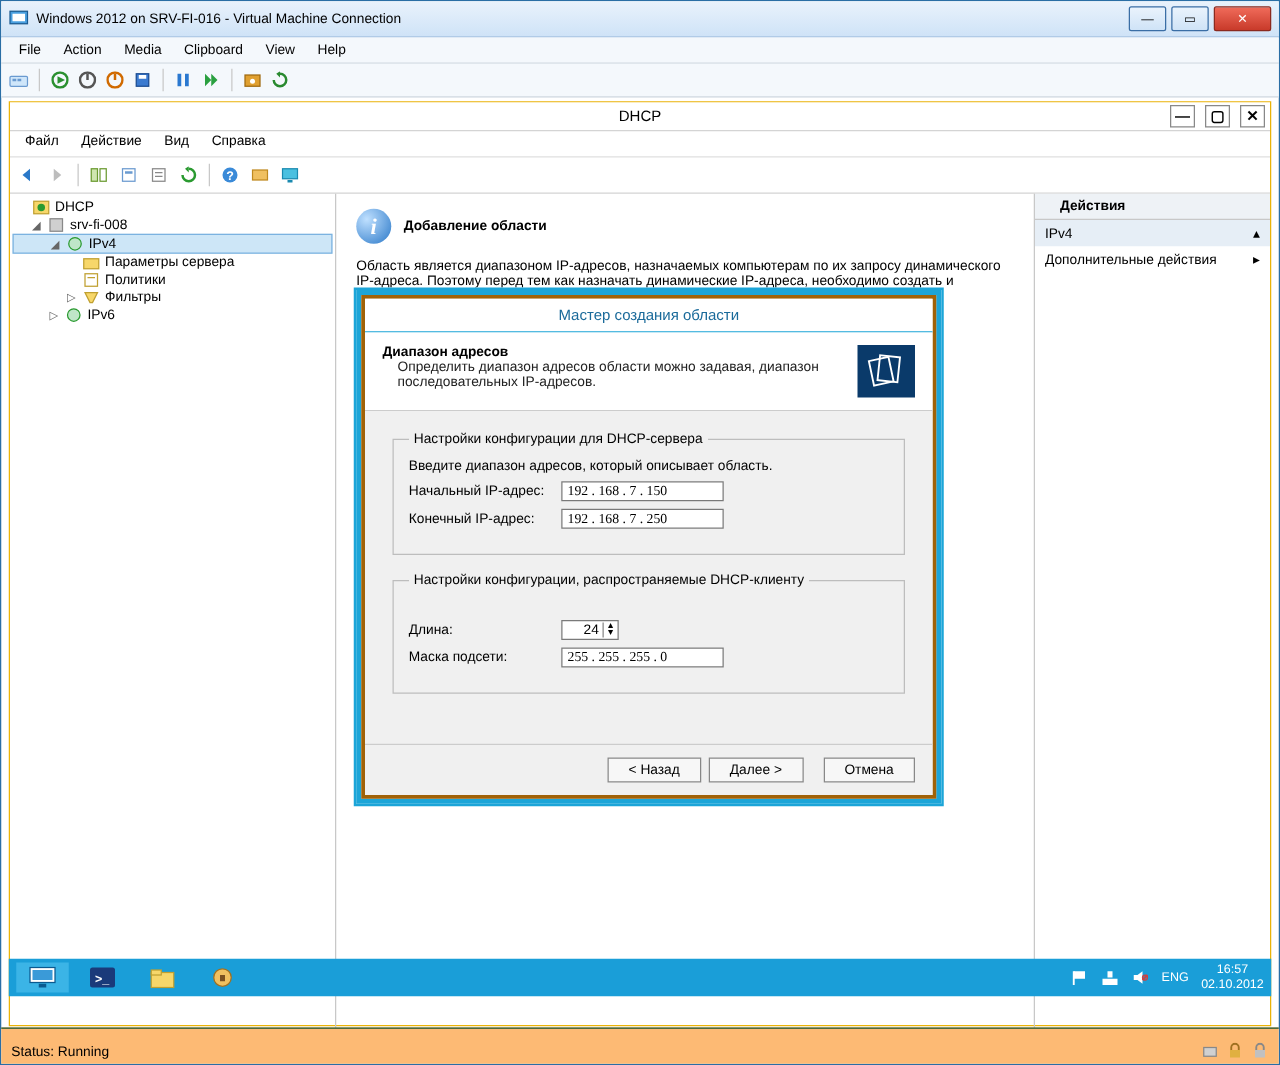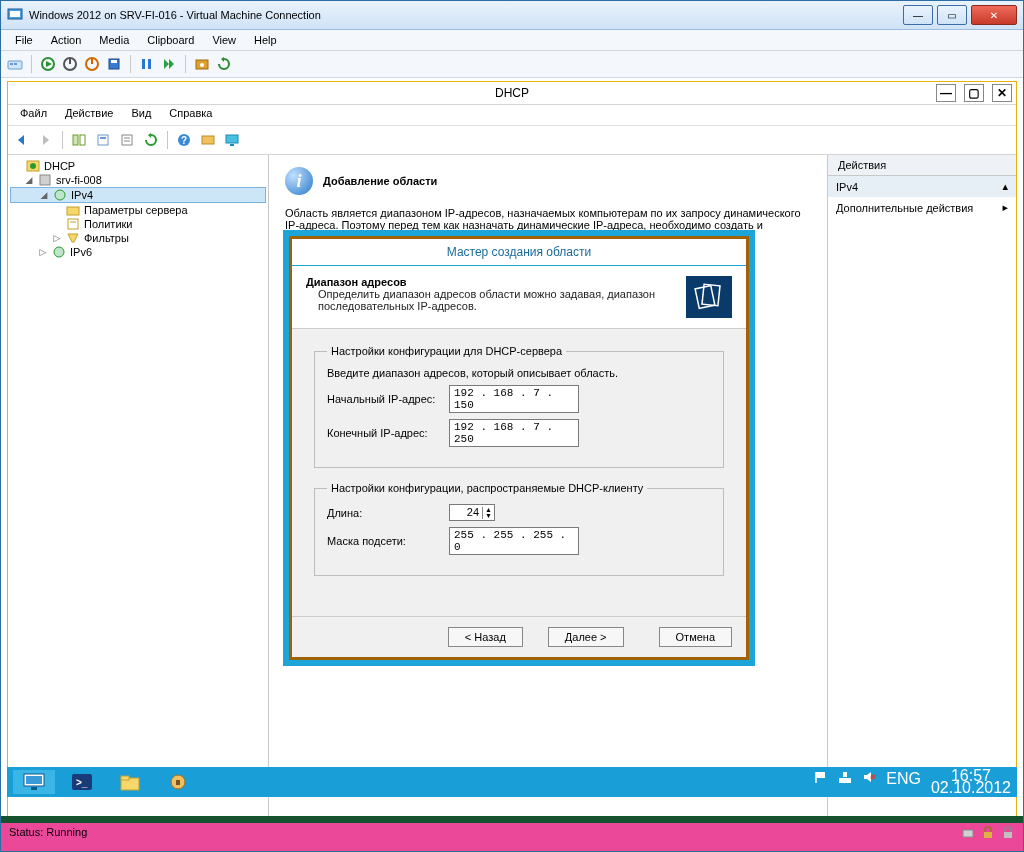--- a/index.html
+++ b/index.html
@@ -31,48 +31,48 @@
 .tree .node.sel{background:#cde6f7;border:1px solid #7bb2e0}
 .tree .ind1{padding-left:14px}.tree .ind2{padding-left:28px}.tree .ind3{padding-left:42px}
 .tree .tw{width:10px;display:inline-block;text-align:center;color:#666;font-size:9px}
 .tree .ficon{width:14px;height:12px;display:inline-block}
 .main{flex:1;position:relative;padding:0;overflow:hidden;border-right:1px solid #c8c8c8}
 .main-head{display:flex;align-items:center;gap:10px;padding:12px 16px}
 .main-head .info{width:28px;height:28px;border-radius:50%;background:radial-gradient(circle at 30% 30%,#bfe0ff,#2a78c8);display:flex;align-items:center;justify-content:center;color:#fff;font-weight:bold;font-style:italic;font-family:Georgia,serif;font-size:18px}
 .main-head b{font-size:11px}
 .main-text{padding:0 16px 8px;font-size:11px}
 .actions{width:188px}
-.actions-h{background:#eef2f6;border-bottom:1px solid #c8c8c8;padding:4px 10px;font-weight:normal}
+.actions-h{background:#eef2f6;border-bottom:1px solid #c8c8c8;padding:4px 20px;font-weight:bold}
 .actions-row{padding:4px 8px;display:flex;align-items:center;justify-content:space-between;cursor:pointer}
 .actions-row.hd{background:#e6eef6}
 
 .wizard{position:absolute;left:282px;top:229px;width:460px;border:2px solid #1ca5d8;background:#fff;box-shadow:0 0 0 4px #1ca5d8 inset}
 .wizard{padding:4px}
 .wiz-inner{border:3px solid #a16207}
 .wiz-title{background:#fff;text-align:center;padding:6px 0;font-size:12px;color:#1a6a9a;border-bottom:1px solid #1ca5d8}
 .wiz-head{display:flex;padding:10px 14px;gap:8px;border-bottom:1px solid #ccc;background:#fff}
 .wiz-head .txt{flex:1}
 .wiz-head .txt b{font-size:11px}
 .wiz-head .txt div{font-size:11px;color:#222;padding-left:12px}
 .wiz-head .gfx{width:46px;height:42px;background:#0a3a6a;display:flex;align-items:center;justify-content:center}
 .wiz-body{padding:16px 22px 26px;background:#f0f0f0}
 fieldset{border:1px solid #bdbdbd;padding:10px 12px 14px;margin:0 0 14px 0}
 legend{font-size:11px;padding:0 4px}
 .frow{display:flex;align-items:center;gap:6px;margin:6px 0}
 .frow label{width:116px}
-.ipbox{border:1px solid #7a7a7a;background:#fff;padding:1px 4px;width:120px;text-align:left;font-family:Liberation Mono, monospace;font-size:11px}
+.ipbox{border:1px solid #7a7a7a;background:#fff;padding:1px 4px;width:120px;text-align:left;font-family:Liberation Serif, serif;font-size:11px}
 .spin{border:1px solid #7a7a7a;background:#fff;width:40px;padding:1px 2px;text-align:right;font-size:11px}
-.wiz-btns{display:flex;justify-content:flex-end;gap:25px;padding:10px 14px;border-top:1px solid #ccc;background:#f0f0f0}
+.wiz-btns{display:flex;justify-content:flex-end;gap:6px;padding:10px 14px;border-top:1px solid #ccc;background:#f0f0f0}
 .btn{border:1px solid #888;background:#f7f7f7;padding:3px 16px;cursor:pointer;font-size:11px} 
 .server-taskbar{position:absolute;left:6px;right:6px;bottom:54px;height:30px;background:#1a9ed8;display:flex;align-items:center;padding:0 6px;color:#fff}
 .server-taskbar .tb-left{display:flex;gap:6px}
-.server-taskbar .tb-right{margin-left:auto;display:flex;align-items:flex-start;gap:10px;font-size:16px}
+.server-taskbar .tb-right{margin-left:auto;display:flex;align-items:center;gap:10px;font-size:10px}
 .tbtn{width:42px;height:24px;display:flex;align-items:center;justify-content:center;cursor:pointer}
 .tbtn.active{background:#3bb4e6}
-.statusbar{position:absolute;left:0;right:0;bottom:0;height:22px;background:#ec4899;border-top:7px solid #14532d;padding:3px 8px;display:flex;align-items:flex-start}
+.statusbar{position:absolute;left:0;right:0;bottom:0;height:22px;background:#fdba74;border-top:1px solid #14532d;padding:3px 8px;display:flex;align-items:flex-end}
 .statusbar .r{margin-left:auto;display:flex;gap:6px;align-items:center}
 .small-ico{width:14px;height:14px;display:inline-block}
 svg{display:block}
 </style>
 </head>
 <body>
 
 <div class="vmm">
   <div class="vmm-titlebar">
     <span class="ico">
@@ -343,21 +343,21 @@
           <label>Начальный IP-адрес:</label>
           <span class="ipbox">192 . 168 .   7  . 150</span>
         </div>
         <div class="frow">
           <label>Конечный IP-адрес:</label>
           <span class="ipbox">192 . 168 .   7  . 250</span>
         </div>
       </fieldset>
       <fieldset style="">
         <legend>Настройки конфигурации, распространяемые DHCP-клиенту</legend>
-        <div class="frow" style="margin-top:0">
+        <div class="frow" style="margin-top:16px">
           <label>Длина:</label>
           <span class="spin"><span>24</span><span style="display:inline-block;border-left:1px solid #888;margin-left:3px;padding-left:2px;font-size:7px;line-height:6px;vertical-align:middle">▲<br>▼</span></span>
         </div>
         <div class="frow">
           <label>Маска подсети:</label>
           <span class="ipbox">255 . 255 . 255 .   0</span>
         </div>
       </fieldset>
     </div>
     <div class="wiz-btns">

